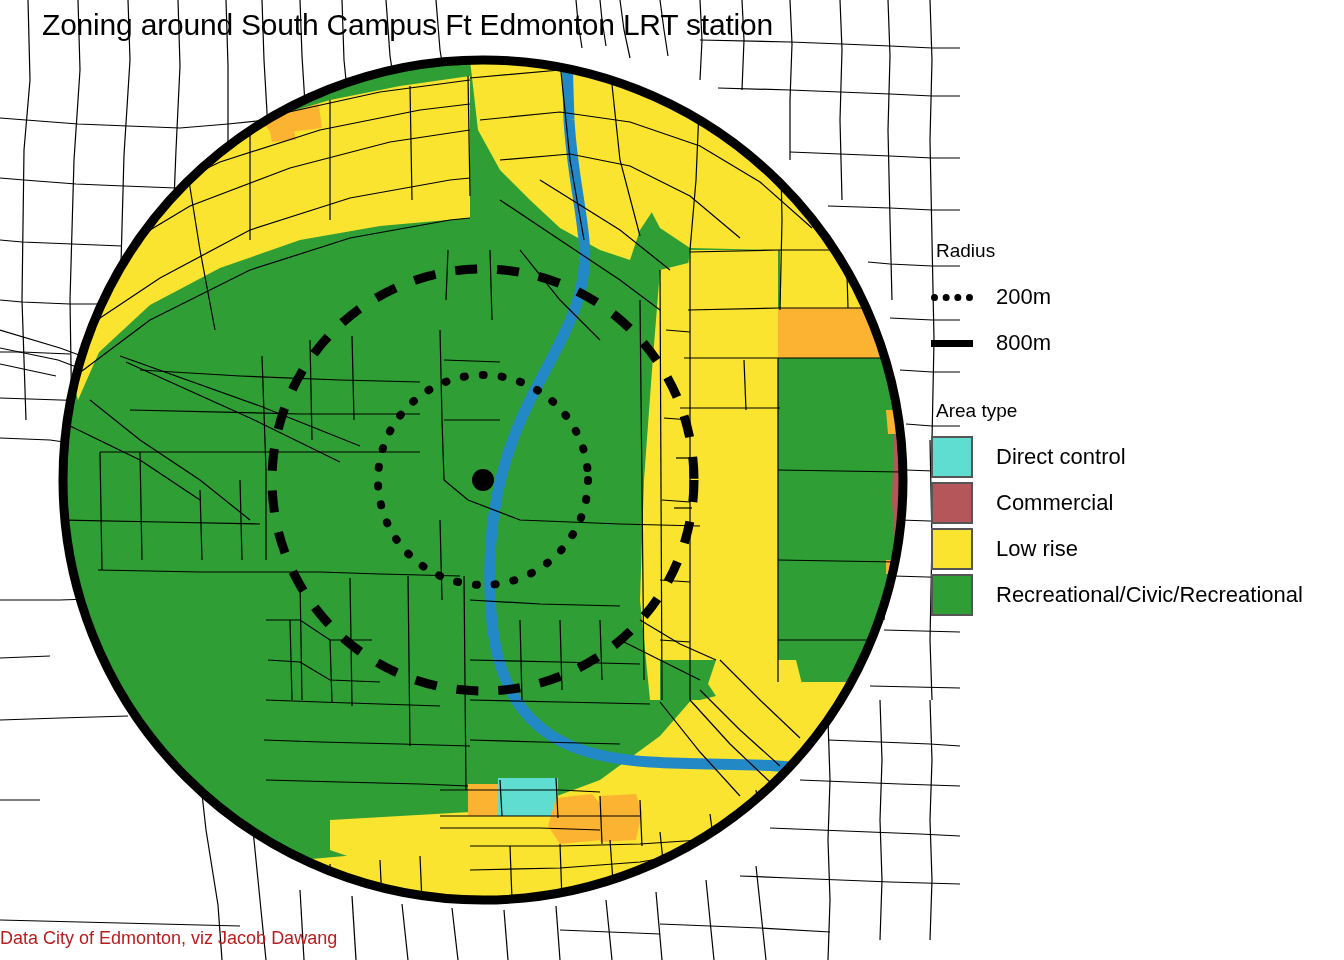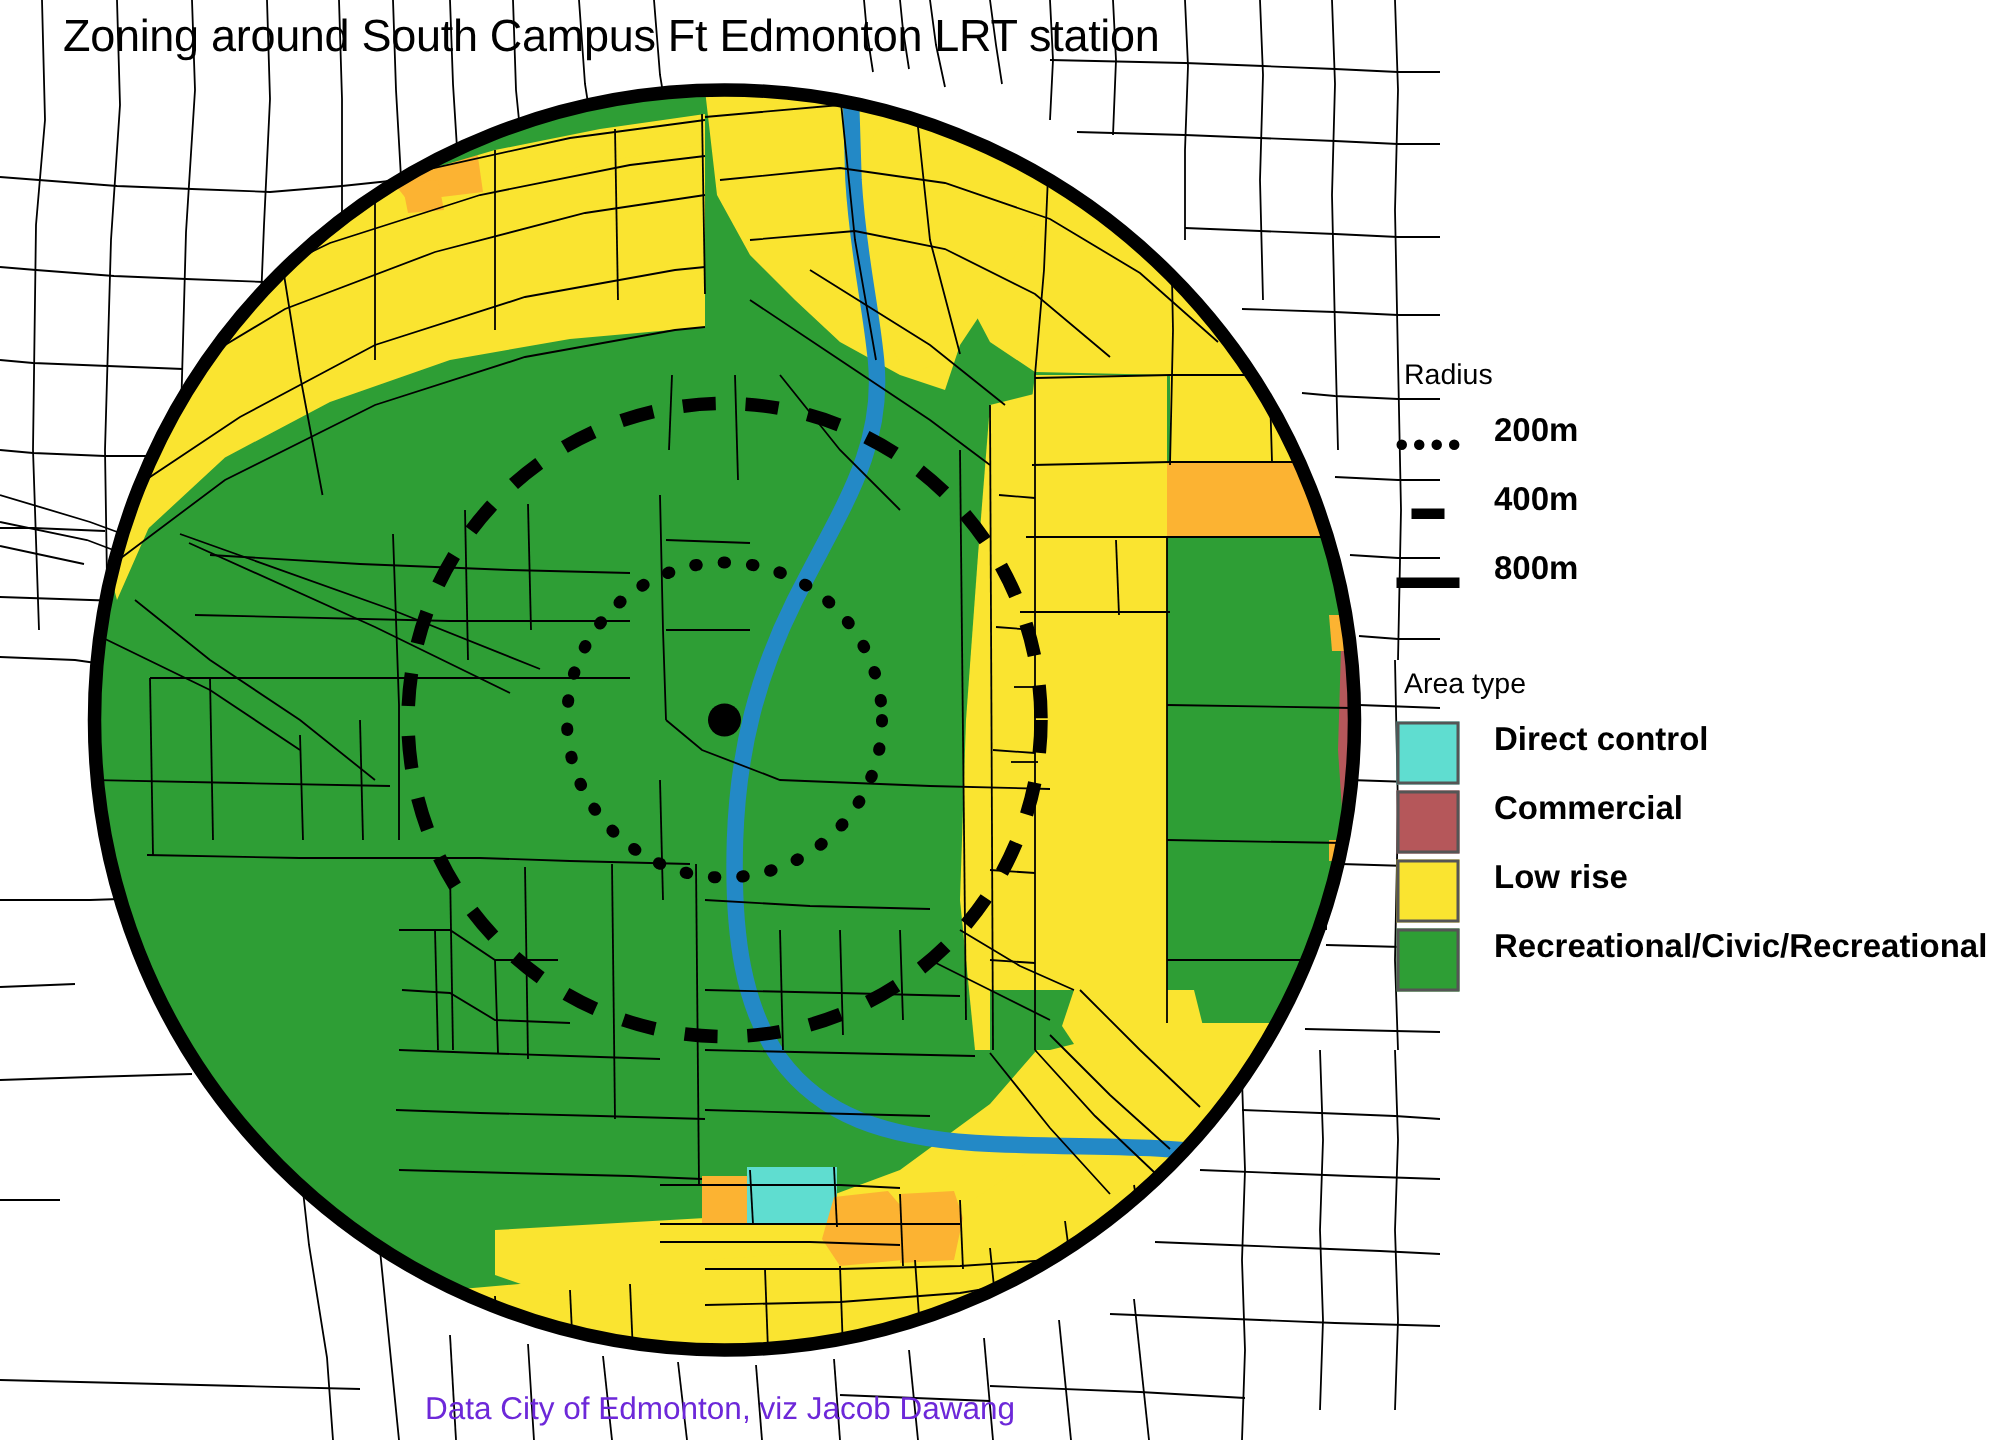--- a/index.html
+++ b/index.html
@@ -28,23 +28,22 @@
     font-weight: 400;
     color: #000000;
     letter-spacing: -0.2px;
     white-space: nowrap;
   }
   .map-caption {
     position: absolute;
     left: 0px;
     top: 928px;
     width: 960px;
-    text-align: center;
-    font-size: 21px;
-    color: #6d28d9;
+    font-size: 18px;
+    color: #b91c1c;
     white-space: nowrap;
   }
   #map-canvas {
     position: absolute;
     left: 0;
     top: 0;
     width: 960px;
     height: 960px;
   }
   
@@ -58,22 +57,22 @@
     font-size: 19px;
     color: #000000;
     margin: 0 0 12px 6px;
     white-space: nowrap;
   }
   .legend-title.second {
     margin-top: 34px;
   }
   .legend-row {
     display: flex;
+    align-items: center;
     height: 46px;
-    font-weight: bold;
   }
   .key-box {
     width: 44px;
     height: 44px;
     flex: 0 0 44px;
     display: flex;
     align-items: center;
     justify-content: center;
     margin-right: 22px;
   }
@@ -414,26 +413,20 @@
 
     <div class="legend-title">Radius</div>
 
     <div class="legend-row">
       <span class="key-line-wrap">
         <span class="key-line dotted"></span>
       </span>
       <span class="legend-label">200m</span>
     </div>
 
-    <div class="legend-row">
-      <span class="key-line-wrap">
-        <span class="key-line dashed"></span>
-      </span>
-      <span class="legend-label">400m</span>
-    </div>
 
     <div class="legend-row">
       <span class="key-line-wrap">
         <span class="key-line solid"></span>
       </span>
       <span class="legend-label">800m</span>
     </div>
 
     <div class="legend-title second">Area type</div>
 

